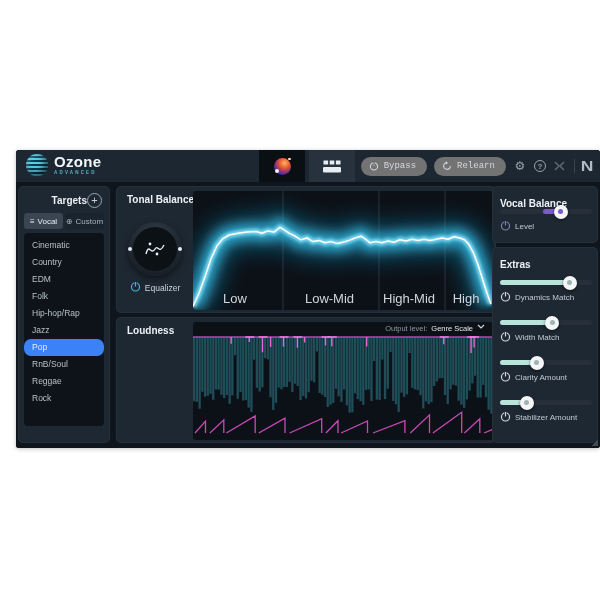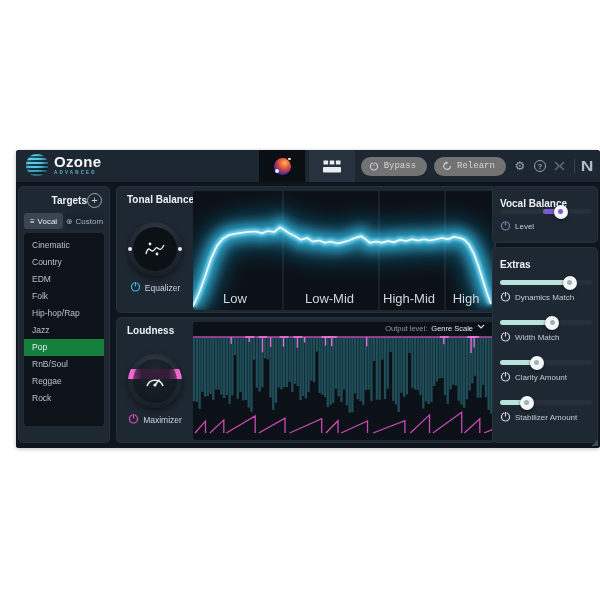--- a/index.html
+++ b/index.html
@@ -39,21 +39,21 @@
   
   .targets { left:2px; top:4px; width:92px; height:257px; padding:6px 5px; }
   .targets-hd { display:flex; align-items:center; justify-content:flex-end; padding:0 2px 5px 2px; }
   .add-btn { width:15px; height:15px; border-radius:50%; border:1.2px solid #9aa5af; color:#c6ced6; font-size:11px; line-height:12px; text-align:center; cursor:pointer; }
   .tabs { display:flex; gap:2px; margin-bottom:4px; }
   .tab { flex:1; height:16px; display:flex; align-items:center; justify-content:center; gap:3px; font-size:8px; color:#aab3bc; border-radius:3px; cursor:pointer; background:#1a242e; }
   .tab.sel { background:#3a4551; color:#e8edf2; }
   .tab .tico { font-size:8px; }
   .glist { background:#0d1319; border-radius:4px; padding:4px 0; height:193px; overflow:hidden; }
   .gitem { height:17px; line-height:17px; padding-left:8px; color:#b7c0c9; font-size:8.5px; cursor:pointer; }
-  .gitem.sel { background:#15803d; color:#e9eef3; }
+  .gitem.sel { background:#3b82f6; color:#e9eef3;border-radius:7px; }
 
   
   .tonal { left:100px; top:4px; width:380px; height:127px; }
   .loudness { left:100px; top:135px; width:380px; height:126px; }
   .mod-title { position:absolute; left:10px; top:7px; }
   .knobwrap { position:absolute; left:9px; width:58px; text-align:center; }
   .knob { width:54px; height:54px; border-radius:50%; margin:0 auto; position:relative;
      background:radial-gradient(circle at 50% 30%,#37424c 0%,#222b34 45%,#12181f 100%);
      box-shadow:0 3px 6px rgba(0,0,0,.5); overflow:hidden; }
   .knob-inner { position:absolute; left:5px; top:5px; width:44px; height:44px; border-radius:50%; background:#0c1116;
@@ -219,40 +219,20 @@
               <span class="band-label" style="left: 14%;">Low</span>
               <span class="band-label" style="left: 45.5%;">Low-Mid</span>
               <span class="band-label" style="left: 72%;">High-Mid</span>
               <span class="band-label" style="left: 91%;">High</span>
             </div>
         </div>
       </div>
 
       <div class="panel loudness">
         <span class="p-title mod-title">Loudness</span>
-        <div class="knobwrap" style="top:36px;">
-          <div class="knob">
-            <div class="maxband"></div>
-            <div class="knob-inner" style="background:rgba(12,17,22,.55)">
-              <svg width="26" height="22" viewBox="0 0 26 22">
-                <path d="M5,16 A8.5,8.5 0 0 1 21,16" fill="none" stroke="#e9eef3" stroke-width="1.5"></path>
-                <line x1="13" y1="15" x2="17.5" y2="9.5" stroke="#e9eef3" stroke-width="1.5"></line>
-                <circle cx="13" cy="15" r="1.6" fill="#e9eef3"></circle>
-              </svg>
-            </div>
-          </div>
-          <div class="mod-label">
-            <span id="pw-max"><svg width="11" height="11" viewBox="0 0 12 12">
-                  <circle cx="6" cy="6.5" r="4.4" fill="none" stroke="#e44fc4" stroke-width="1.3"></circle>
-                  <line x1="6" y1="0.5" x2="6" y2="5.8" stroke="#1e2833" stroke-width="2.6"></line>
-                  <line x1="6" y1="1" x2="6" y2="6" stroke="#e44fc4" stroke-width="1.3"></line>
-                </svg></span>
-            <span>Maximizer</span>
-          </div>
-        </div>
         <div class="display" style="height:118px;">
           <svg id="loud-svg" width="300" height="118">
               <rect x="0.0" y="15" width="2.3" height="64.3" fill="#1f4e59"></rect>
               <rect x="2.7" y="15" width="2.3" height="64.9" fill="#1f4e59"></rect>
               <rect x="5.5" y="15" width="2.3" height="71.8" fill="#1f4e59"></rect>
               <rect x="8.2" y="15" width="2.3" height="54.8" fill="#1f4e59"></rect>
               <rect x="10.9" y="15" width="2.3" height="59.7" fill="#1f4e59"></rect>
               <rect x="13.6" y="15" width="2.3" height="58.9" fill="#1f4e59"></rect>
               <rect x="16.4" y="15" width="2.3" height="56.9" fill="#1f4e59"></rect>
               <rect x="19.1" y="15" width="2.3" height="62.8" fill="#1f4e59"></rect>

